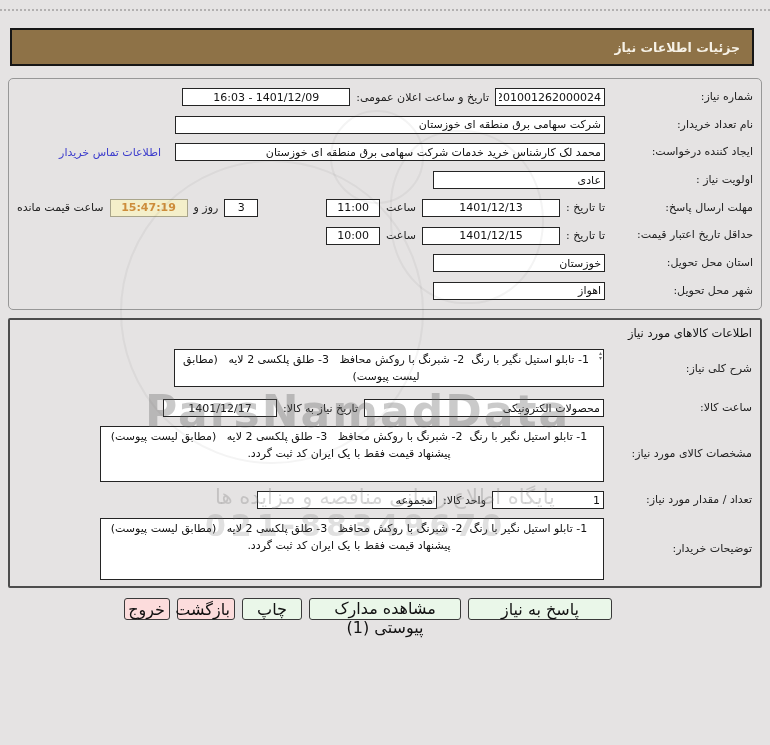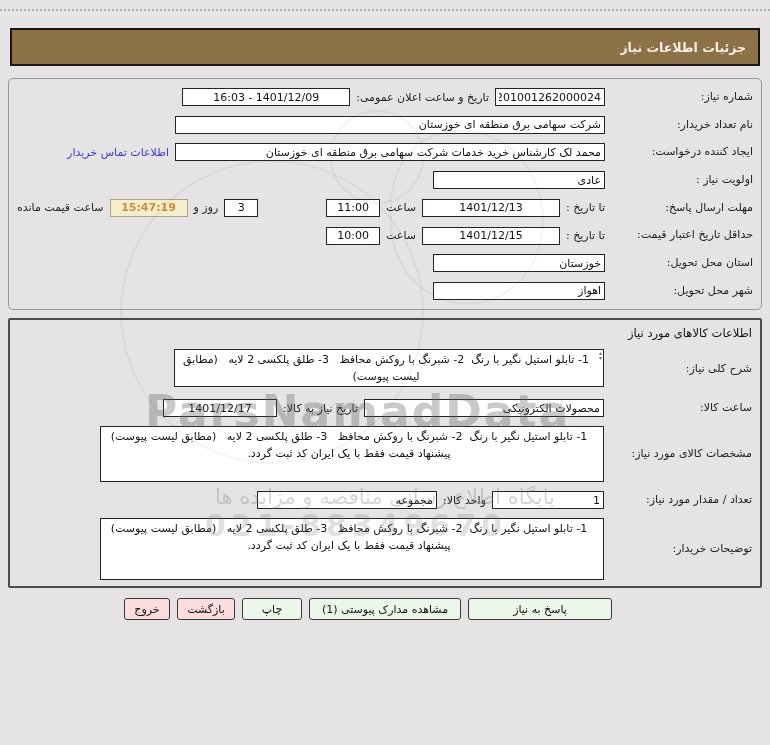--- a/index.html
+++ b/index.html
@@ -1,49 +1,49 @@
 <!DOCTYPE html>
 <html lang="fa"><head>
 <meta charset="utf-8">
 <style>
   html,body{margin:0;padding:0;background:#cfcfcf;}
   .page{position:relative;width:770px;height:745px;background:#e5e3e3;overflow:hidden;
         font-family:"DejaVu Sans",sans-serif;font-size:11px;color:#1f1f1f;direction:rtl;}
   .dotline{position:absolute;top:9px;left:0;right:0;border-top:2px dotted #b2b0b0;}
-  .titlebar{position:absolute;top:28px;left:10px;right:10px;height:38px;background:#8e7247;
+  .titlebar{position:absolute;top:28px;left:10px;right:16px;height:38px;background:#8e7247;
             border:2px solid #161616;display:flex;align-items:center;padding:4px 12px;box-sizing:border-box;}
   .titlebar span{color:#f6f1e6;font-size:12.5px;font-weight:bold;}
   .panel{position:absolute;left:8px;right:8px;box-sizing:border-box;display:flex;flex-direction:column;
          justify-content:space-between;padding:9px 8px;}
   .p1{top:78px;height:232px;border:1px solid #979797;border-radius:5px;}
   .p2{top:318px;height:270px;border:2px solid #4d4d4d;border-radius:2px;padding:6px 8px;}
   .row{display:flex;align-items:center;gap:6px;}
   .lbl{width:142px;flex:0 0 142px;line-height:1.3;color:#222;}
   .il{white-space:nowrap;color:#222;}
   input,textarea,button{font-family:"DejaVu Sans",sans-serif;}
   input{height:18px;border:1px solid #242424;background:#fff;font-size:11px;padding:0 3px;
         direction:rtl;box-sizing:border-box;color:#111;}
   input.c{text-align:center;}
   .w-num{width:110px}.w-dt{width:168px}.w-wide{width:430px}.w-md{width:172px}
   .w-date{width:138px}.w-time{width:54px}.w-days{width:34px}.w-timer{width:78px}
   .w-group{width:240px}.w-gdate{width:114px}.w-qty{width:112px}.w-unit{width:180px}
   .timer{background:#f4efca;color:#cd8d3c;border:1px solid #a9a58b;text-align:center;font-weight:bold;}
-  .link{color:#3c3ccc;cursor:pointer;text-decoration:none;margin-right:0;white-space:nowrap;}
+  .link{color:#3c3ccc;cursor:pointer;text-decoration:none;margin-right:8px;white-space:nowrap;}
   .spacer{flex:1;}
   .sec-title{font-weight:normal;font-size:11.5px;color:#111;}
   .ta-wrap{position:relative;display:inline-block;}
   textarea{border:1px solid #242424;background:#fff;font-size:11px;text-align:center;direction:rtl;
            padding:2px 10px 2px 4px;resize:none;overflow:hidden;box-sizing:border-box;line-height:1.5;color:#111;}
   .ta-desc{width:430px;height:38px;}
   .ta-specs{width:504px;height:56px;}
   .ta-notes{width:504px;height:62px;}
   .ta-scroll{position:absolute;top:1px;left:auto;right:2px;font-size:6px;line-height:5px;color:#777;
              text-align:center;user-select:none;}
   .actions{position:absolute;top:598px;right:158px;display:flex;gap:7px;direction:rtl;}
-  .actions button{height:22px;border:1px solid #3a3a3a;border-radius:3px;font-size:11px;color:#111;
+  .actions button{height:22px;border:1px solid #3a3a3a;border-radius:3px;font-size:16px;color:#111;
                   padding:0 4px;cursor:pointer;box-sizing:border-box;}
   .btn-green{background:#eaf7e9;}
   .btn-pink{background:#fcdcdc;}
   .b-respond{width:144px}.b-attach{width:152px}.b-print{width:60px}.b-back{width:58px}.b-exit{width:46px}
   
   .watermark{position:absolute;inset:0;z-index:40;pointer-events:none;}
   .wm-circle{position:absolute;border:2px solid rgba(40,40,40,0.05);border-radius:50%;}
   .c1{width:300px;height:300px;left:120px;top:160px;}
   .c2{width:150px;height:170px;left:390px;top:130px;border-radius:45% 55% 50% 50%;}
   .c3{width:90px;height:90px;left:330px;top:110px;}

